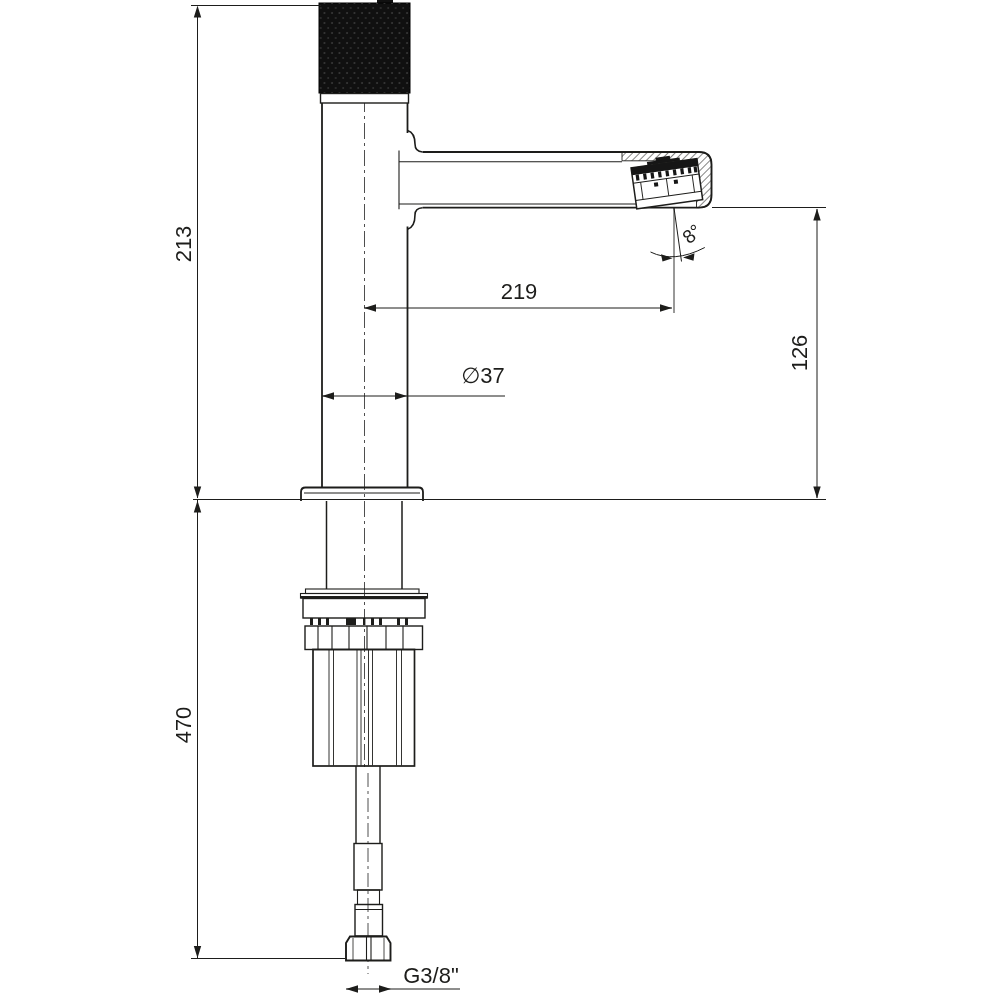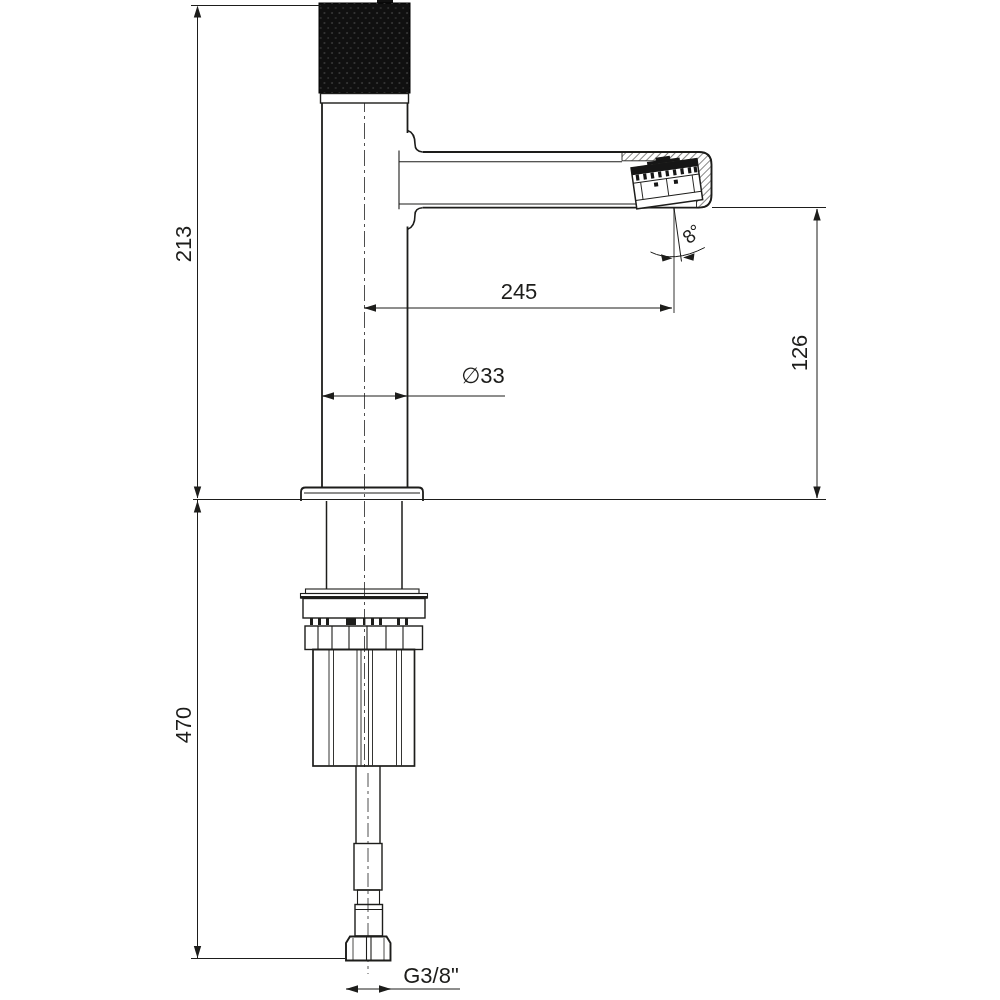--- a/index.html
+++ b/index.html
@@ -197,23 +197,23 @@
     <line x1="346" y1="989" x2="460" y2="989"></line>
     <polygon points="346,989 358,985.3 358,992.7" stroke="none"></polygon>
     <polygon points="391,989 379,985.3 379,992.7" stroke="none"></polygon>
   </g>
 </svg>
 
 <div class="dim-label rot90" style="left:184px;top:244px;">213</div>
 
 <div class="dim-label rot90" style="left:184px;top:725px;">470</div>
 
-<div class="dim-label" style="left:519px;top:292px;">245</div>
-
-<div class="dim-label" style="left:483px;top:376px;">∅33</div>
+<div class="dim-label" style="left:519px;top:292px;">219</div>
+
+<div class="dim-label" style="left:483px;top:376px;">∅37</div>
 
 <div class="dim-label rot90" style="left:800px;top:353px;">126</div>
 
 <div class="dim-label rot40" style="left:692px;top:234px;">8°</div>
 
 <div class="dim-label" style="left:431px;top:976px;">G3/8"</div>
 
 </div>
 
 </body></html>

